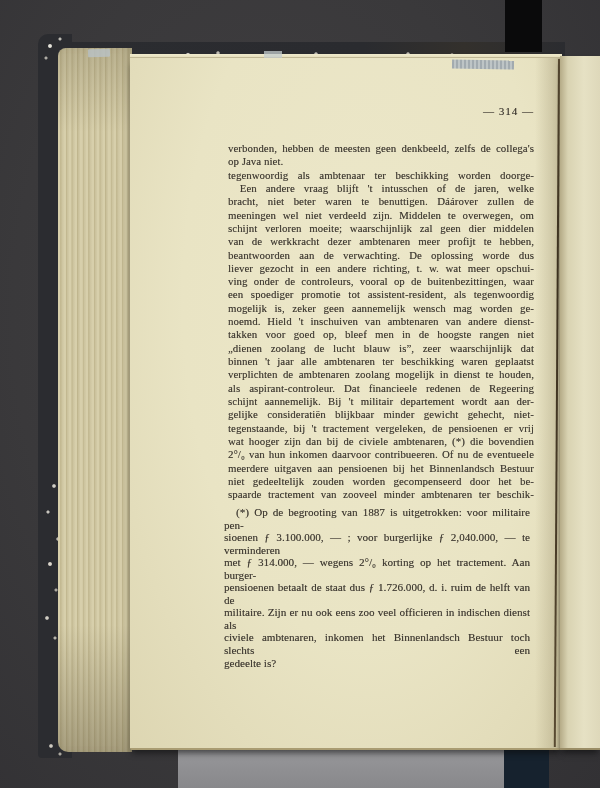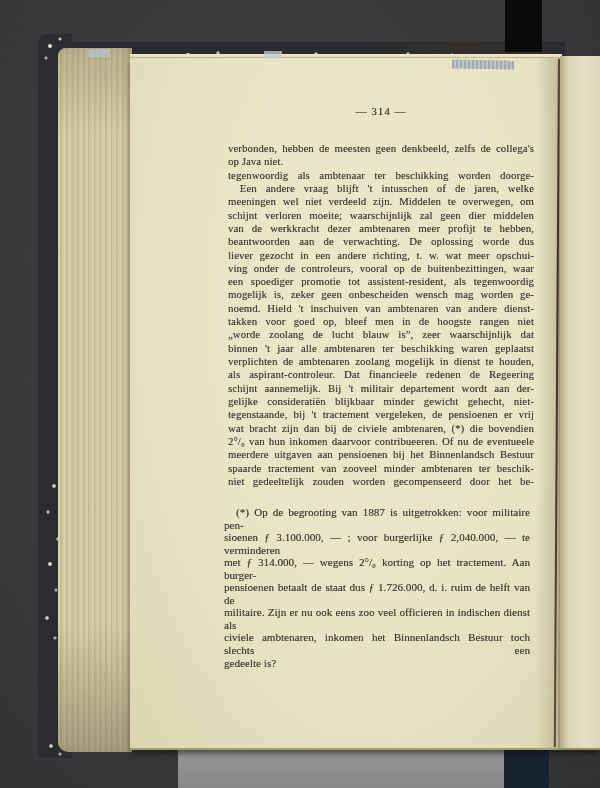--- a/index.html
+++ b/index.html
@@ -72,21 +72,21 @@
       border-bottom:2px solid #9a8d66;
       box-shadow:0 5px 6px -2px rgba(10,10,10,.6);}
   
   .tape1{position:absolute;left:88px;top:49px;width:22px;height:8px;background:#b9c2c6;
          opacity:.8;border-radius:1px;transform:rotate(-2deg);}
   .tape2{position:absolute;left:264px;top:51px;width:18px;height:8px;background:#c4cccd;opacity:.75;}
   .tape3{position:absolute;left:452px;top:60px;width:62px;height:9px;opacity:.9;transform:rotate(1deg);
          background:repeating-linear-gradient(90deg,#9aa4ad 0 2px,#b9c1c6 2px 4px);}
   
   .print{color:#3e3931;text-shadow:0.2px 0.2px 0.35px rgba(62,57,49,.55);letter-spacing:.12px;}
-  .pagenum{position:absolute;left:228px;top:105px;width:306px;text-align:center;
+  .pagenum{position:absolute;left:228px;top:105px;width:306px;text-align:right;
            font-size:11px;letter-spacing:1px;}
   .body-text{position:absolute;left:228px;top:142px;width:306px;
            font-size:10.7px;line-height:13.32px;}
   .footnote-text{position:absolute;left:224px;top:506px;width:306px;
            font-size:11px;line-height:12.55px;letter-spacing:.05px;}
   .tline{text-align:justify;text-align-last:justify;text-justify:inter-word;white-space:normal;}
   .tline.indent{text-indent:1.1em;}
   .tline.end{text-align-last:left;}
 </style>
 </head>
@@ -110,42 +110,43 @@
   <div class="gutter-line"></div>
   <div class="facing-page"></div>
 
   <div class="pagenum print">— 314 —</div>
 
   <div class="body-text print">
       <div class="tline">verbonden, hebben de meesten geen denkbeeld, zelfs de collega's</div>
       <div class="tline end">op Java niet.</div>
       <div class="tline">tegenwoordig als ambtenaar ter beschikking worden doorge-</div>
       <div class="tline indent">Een andere vraag blijft 't intusschen of de jaren, welke</div>
+      <div class="tline">bracht, niet beter waren te benuttigen. Dáárover zullen de</div>
       <div class="tline">meeningen wel niet verdeeld zijn. Middelen te overwegen, om</div>
       <div class="tline">schijnt verloren moeite; waarschijnlijk zal geen dier middelen</div>
       <div class="tline">van de werkkracht dezer ambtenaren meer profijt te hebben,</div>
       <div class="tline">beantwoorden aan de verwachting. De oplossing worde dus</div>
       <div class="tline">liever gezocht in een andere richting, t. w. wat meer opschui-</div>
       <div class="tline">ving onder de controleurs, vooral op de buitenbezittingen, waar</div>
       <div class="tline">een spoediger promotie tot assistent-resident, als tegenwoordig</div>
-      <div class="tline">mogelijk is, zeker geen onbescheiden wensch mag worden ge-</div>
+      <div class="tline">mogelijk is, zeker geen aannemelijk wensch mag worden ge-</div>
       <div class="tline">noemd. Hield 't inschuiven van ambtenaren van andere dienst-</div>
       <div class="tline">takken voor goed op, bleef men in de hoogste rangen niet</div>
-      <div class="tline">„worde zoolang de lucht blauw is”, zeer waarschijnlijk dat</div>
+      <div class="tline">„dienen zoolang de lucht blauw is”, zeer waarschijnlijk dat</div>
       <div class="tline">binnen 't jaar alle ambtenaren ter beschikking waren geplaatst</div>
       <div class="tline">verplichten de ambtenaren zoolang mogelijk in dienst te houden,</div>
       <div class="tline">als aspirant-controleur. Dat financieele redenen de Regeering</div>
       <div class="tline">schijnt aannemelijk. Bij 't militair departement wordt aan der-</div>
       <div class="tline">gelijke consideratiën blijkbaar minder gewicht gehecht, niet-</div>
       <div class="tline">tegenstaande, bij 't tractement vergeleken, de pensioenen er vrij</div>
-      <div class="tline">wat bracht zijn dan bij de civiele ambtenaren, (*) die bovendien</div>
+      <div class="tline">wat hooger zijn dan bij de civiele ambtenaren, (*) die bovendien</div>
       <div class="tline">2°/₀ van hun inkomen daarvoor contribueeren. Of nu de eventueele</div>
       <div class="tline">meerdere uitgaven aan pensioenen bij het Binnenlandsch Bestuur</div>
+      <div class="tline">niet gedeeltelijk zouden worden gecompenseerd door het be-</div>
       <div class="tline">spaarde tractement van zooveel minder ambtenaren ter beschik-</div>
-      <div class="tline">niet gedeeltelijk zouden worden gecompenseerd door het be-</div>
     </div>
 
   <div class="footnote-text print">
       <div class="tline indent">(*) Op de begrooting van 1887 is uitgetrokken: voor militaire pen-</div>
       <div class="tline">sioenen ƒ 3.100.000, — ; voor burgerlijke ƒ 2,040.000, — te verminderen</div>
       <div class="tline">met ƒ 314.000, — wegens 2°/₀ korting op het tractement. Aan burger-</div>
       <div class="tline">pensioenen betaalt de staat dus ƒ 1.726.000, d. i. ruim de helft van de</div>
       <div class="tline">militaire. Zijn er nu ook eens zoo veel officieren in indischen dienst als</div>
       <div class="tline">civiele ambtenaren, inkomen het Binnenlandsch Bestuur toch slechts een</div>
       <div class="tline end">gedeelte is?</div>

